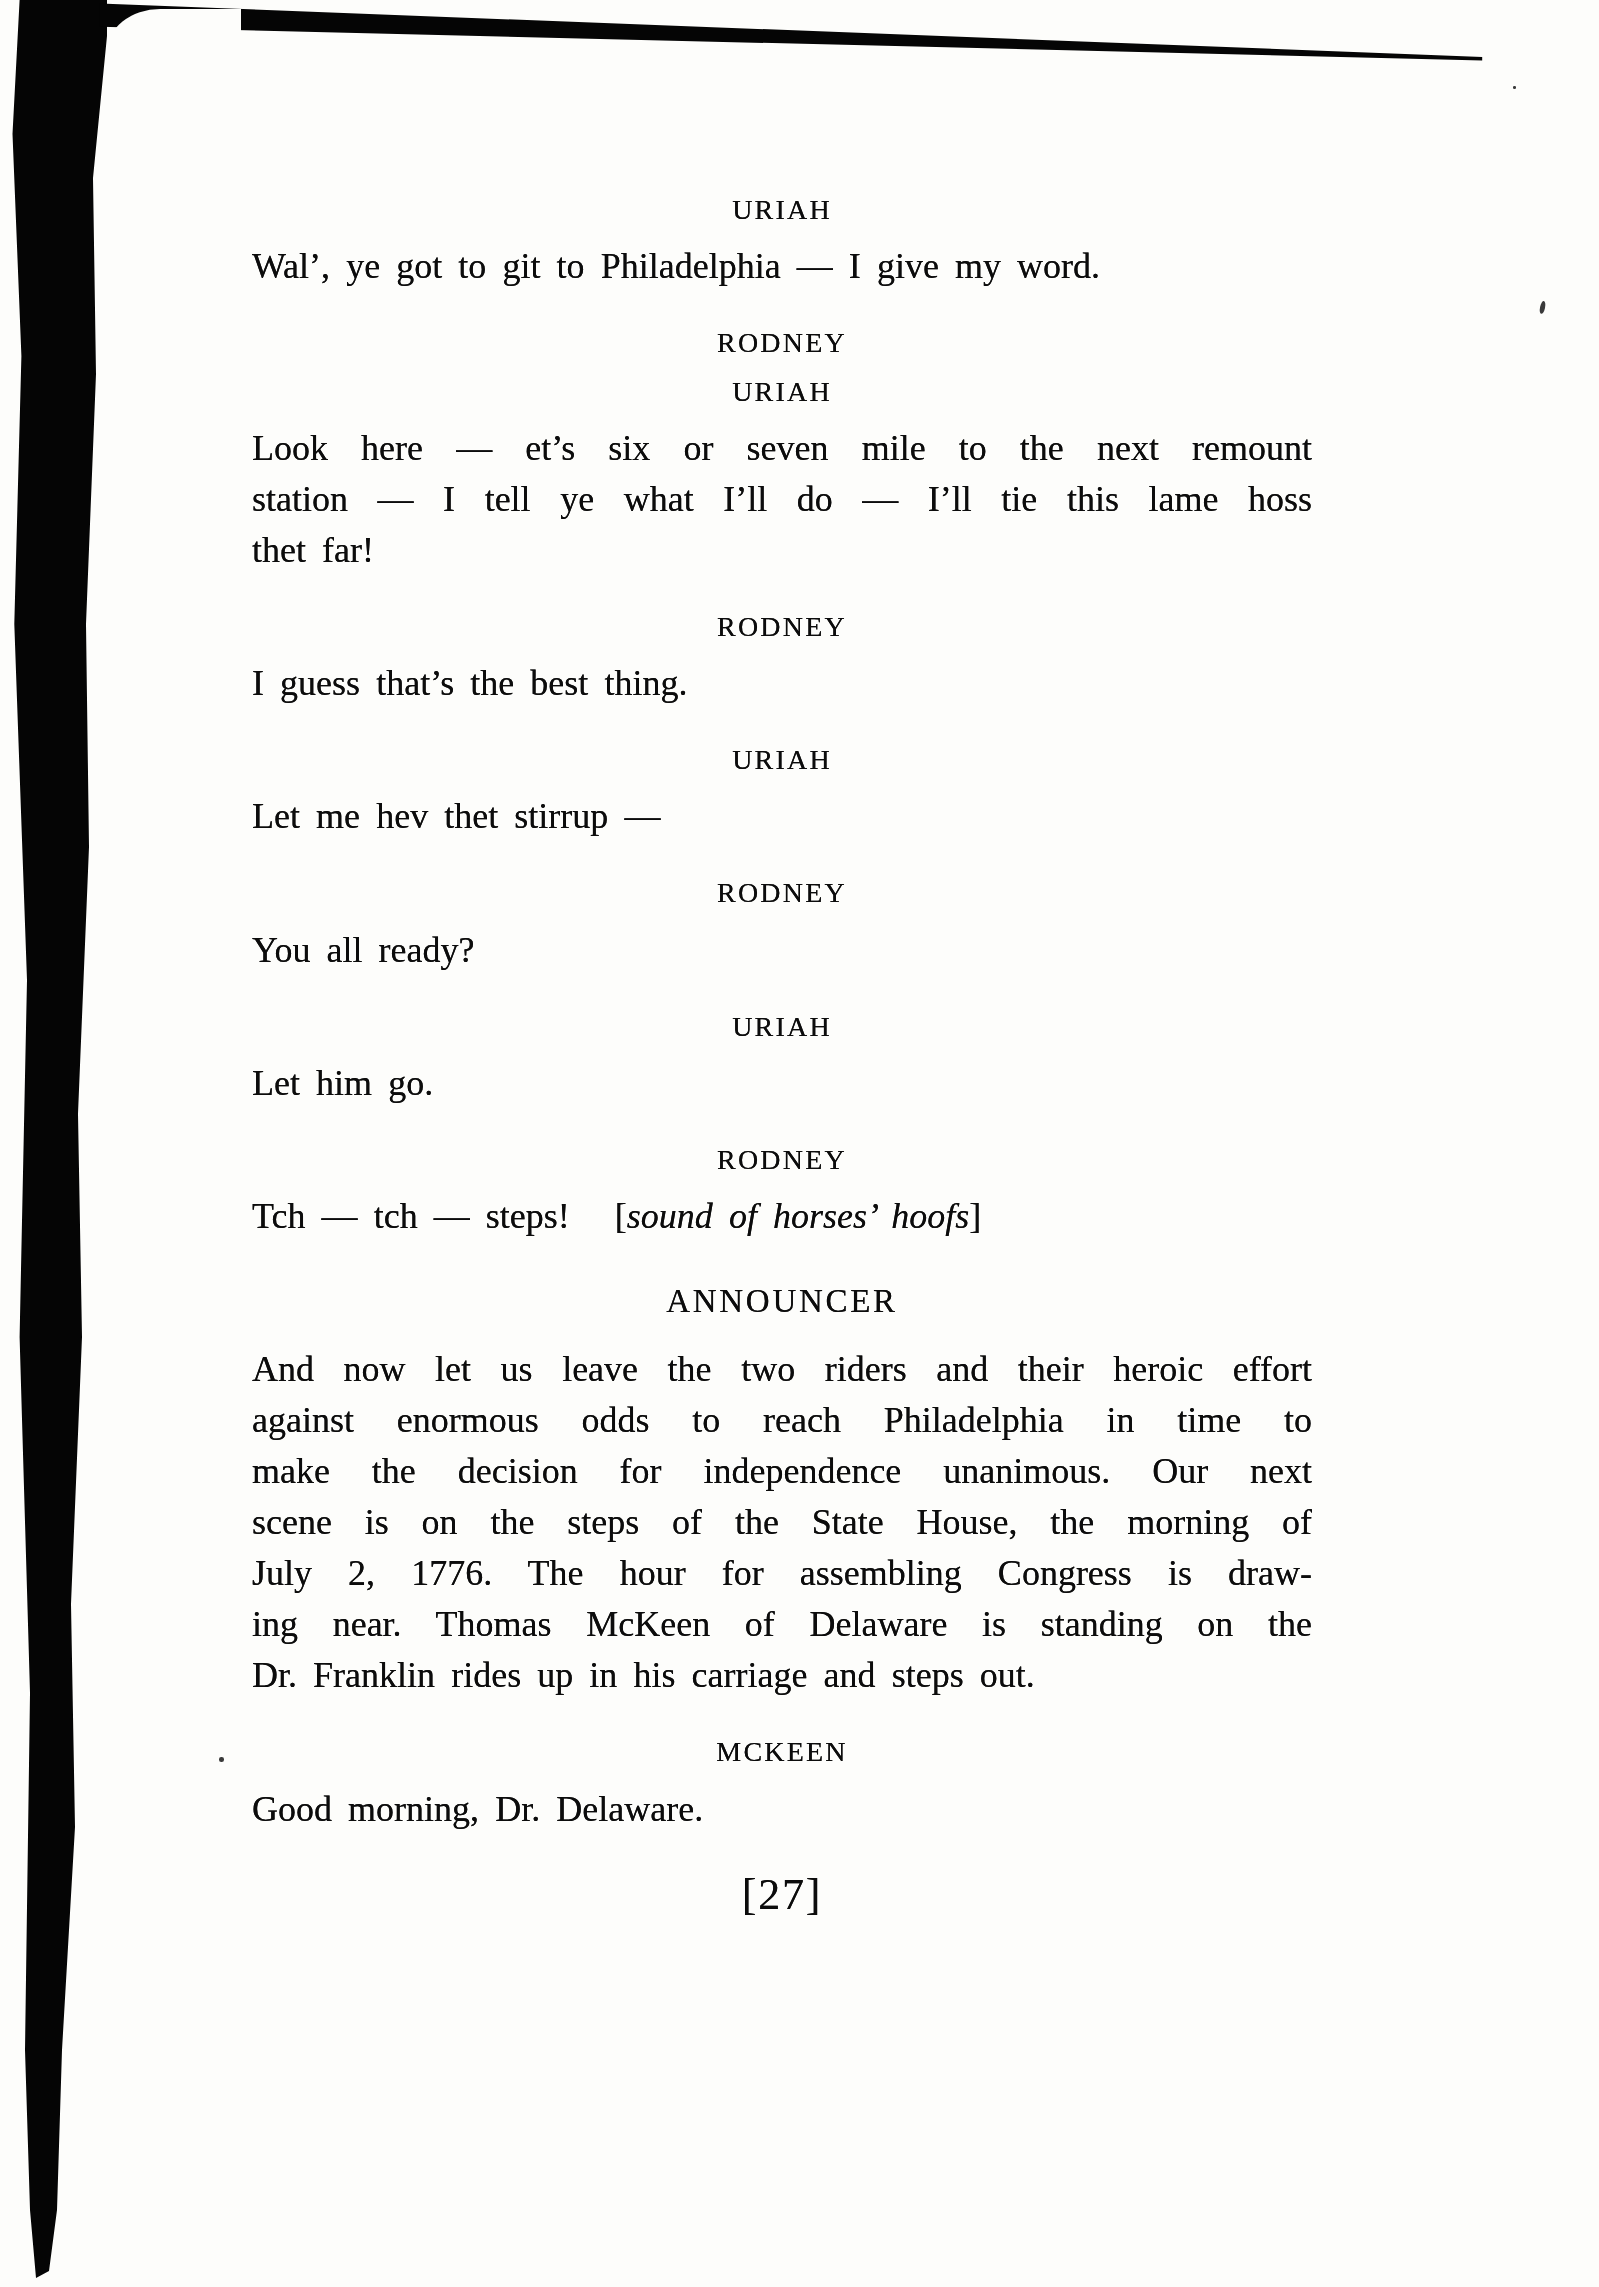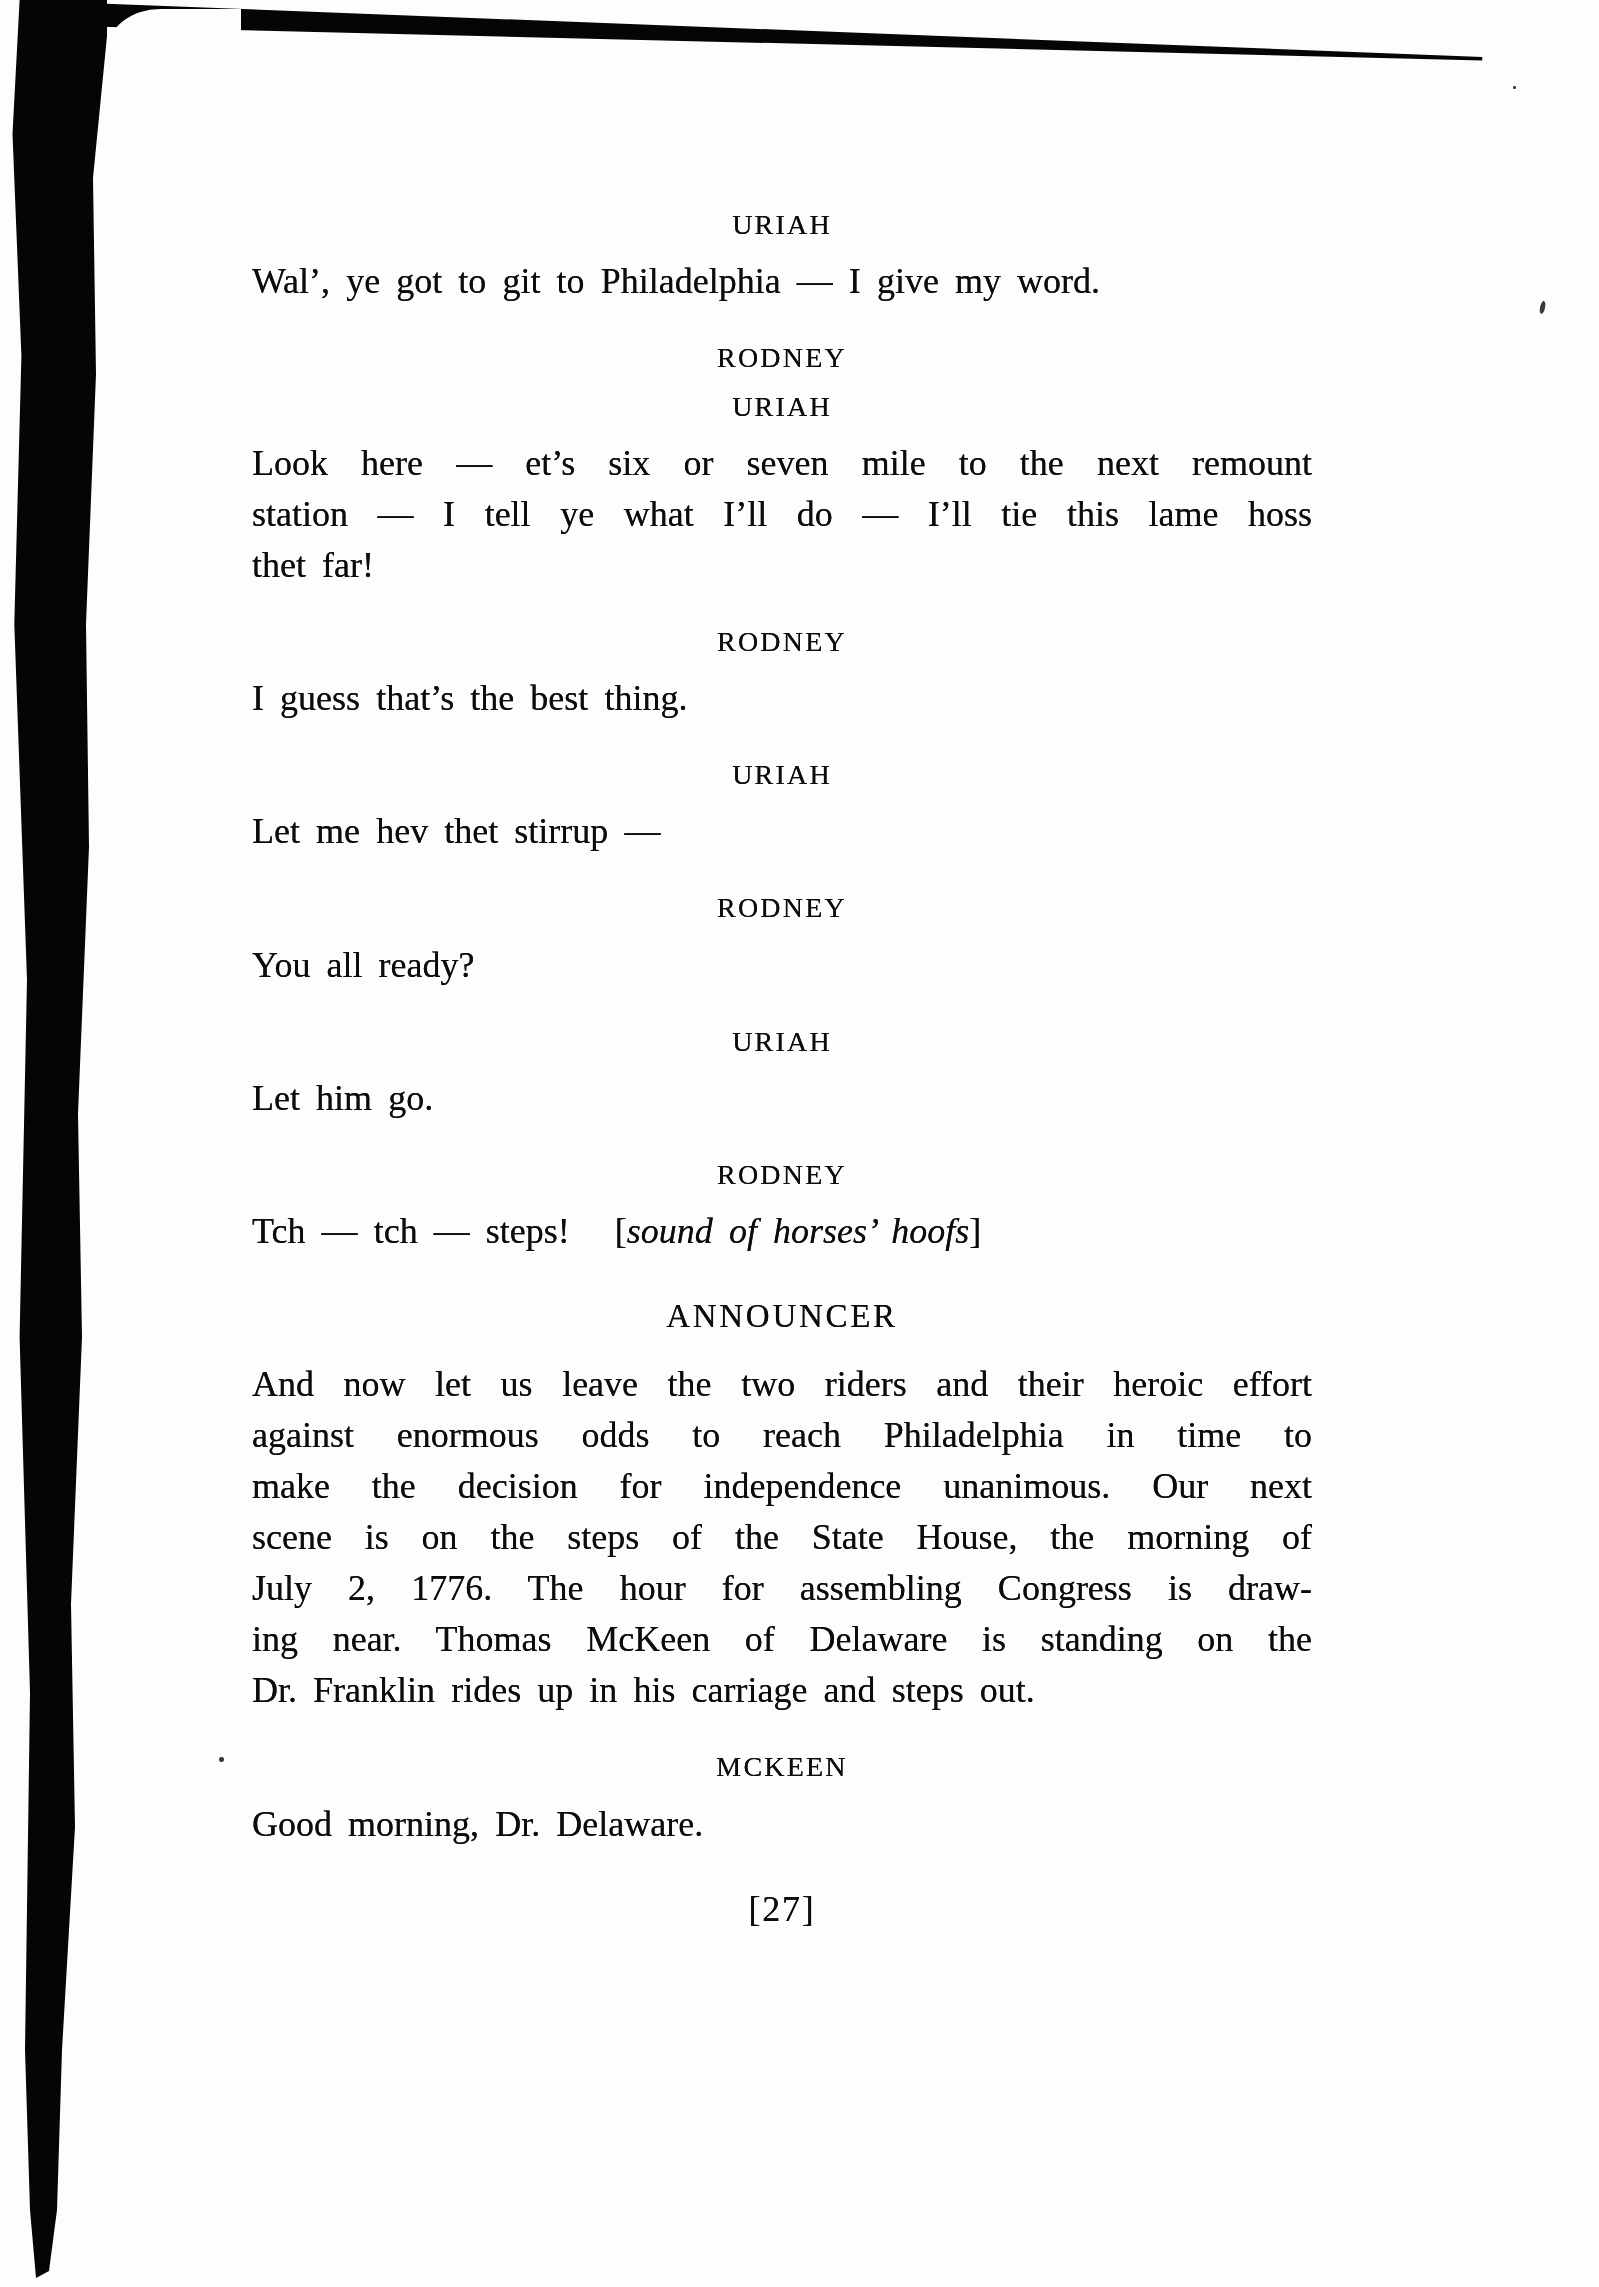--- a/index.html
+++ b/index.html
@@ -26,40 +26,40 @@
       21.4px 356px, 12.5px 134px, 19.6px 0);
   }
   #top-sliver{position:absolute;left:98px;top:0;width:1395px;height:80px;}
   #corner-punch{
     position:absolute;left:107px;top:9px;width:134px;height:67px;
     background:#fdfdfb;border-top-left-radius:53px 43px;
   }
   .noise{position:absolute;background:#3a3a3a;border-radius:50%;}
   
   #column{
-    position:absolute;left:252px;top:208px;width:1060px;
+    position:absolute;left:252px;top:193px;width:1060px;
     font-size:36px;line-height:51px;
     text-shadow:0 0 0.5px rgba(0,0,0,0.85);
     word-spacing:7.1px;
   }
   .speaker{
     font-size:28px;line-height:34px;letter-spacing:2.2px;
     text-align:center;margin:0 0 14.3px 0;word-spacing:0;
   }
   .speaker.announcer{
     font-size:33px;line-height:50px;letter-spacing:2.7px;margin-bottom:18px;
   }
   .speech{margin:0 0 34px 0;}
   .line{text-align:left;}
   .jfull{text-align:justify;text-align-last:justify;}
   .stage-direction{font-style:italic;}
   .sd-open{margin-left:45px;font-style:normal;}
   .sd-close{font-style:normal;}
   #page-number{
-    text-align:center;letter-spacing:1.8px;font-size:36px;line-height:51px;
+    text-align:center;letter-spacing:1.8px;font-size:44px;line-height:51px;
   }
 </style>
 </head>
 <body>
 
 <div id="page" style="background: rgb(253, 253, 251); color: rgb(12, 12, 12);">
 
   <div id="left-band"></div>
   <div id="top-sliver">
     <svg width="1395" height="80" viewBox="0 0 1565 90">

